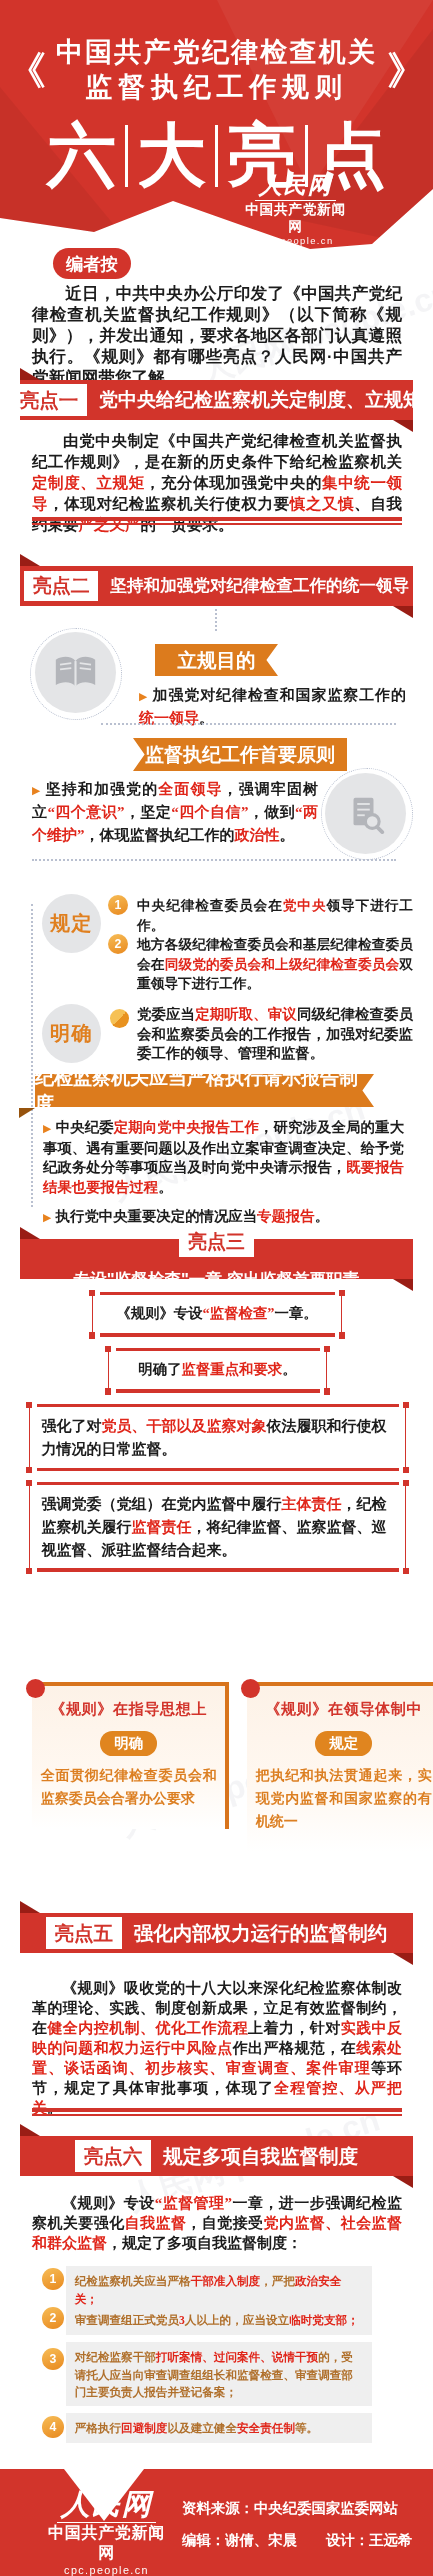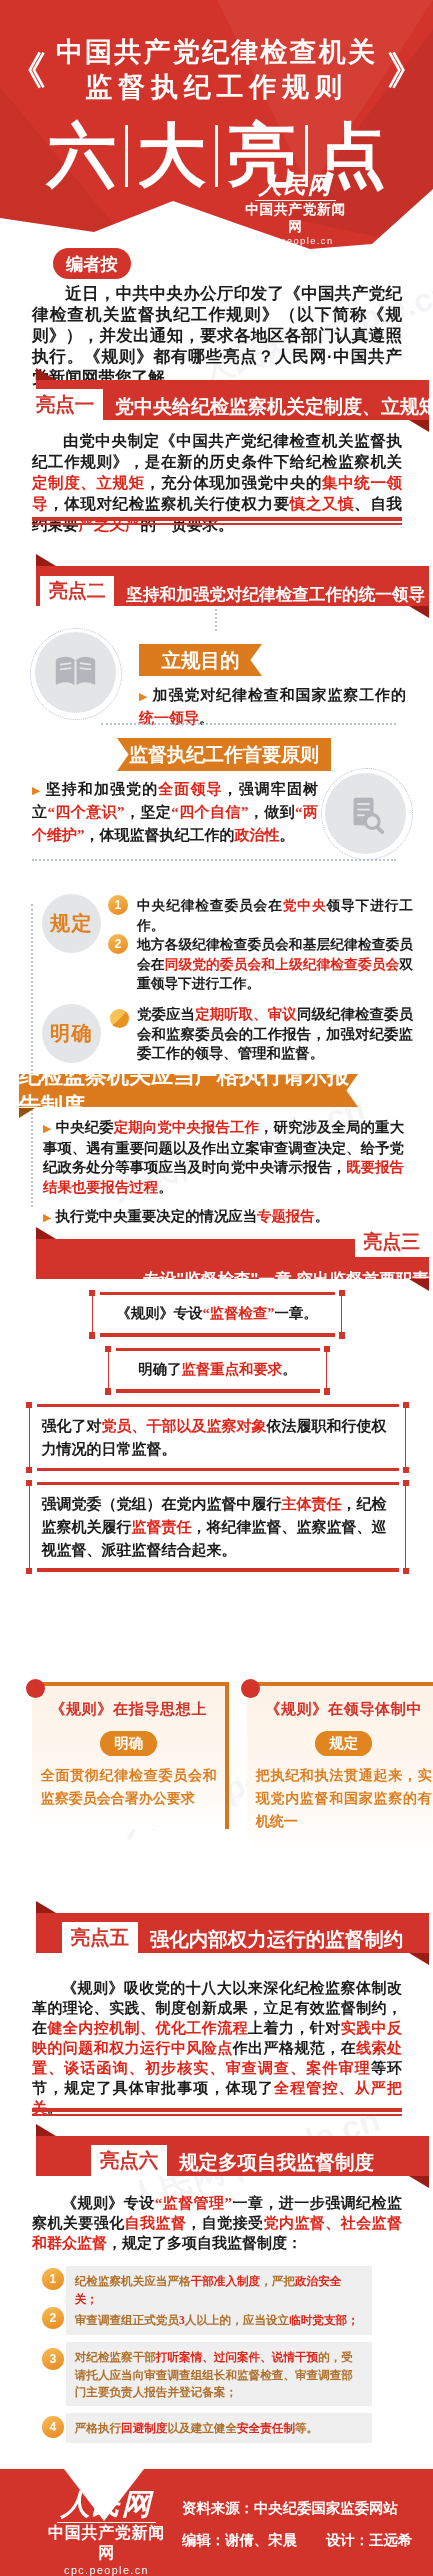--- a/index.html
+++ b/index.html
@@ -29,28 +29,28 @@
   .brand .site{font-size:13.7px;letter-spacing:0.7px;line-height:1.25;}
   .brand .url{font-size:9.4px;letter-spacing:1.4px;font-weight:normal;line-height:1.3;}
   
   .pill-badge{background:#d2342b;color:#fff;border-radius:16px;padding:3.6px 13px;font-size:17.3px;display:inline-block;}
   .para{font-size:16.6px;line-height:21px;text-align:justify;}
   .indent{text-indent:2em;}
   .c-red{color:#e0261a;font-family:Liberation Serif, serif;} .c-brown{color:#b0702c;}
   .divider .thick{height:3.6px;background:#d2342b;}
   .divider .thin{height:1.4px;background:#d2342b;margin-top:2.9px;}
   
-  .rib-red{background:#d2342b;display:flex;align-items:flex-end;justify-content:center;gap:12px;margin-left:16px;}
+  .rib-red{background:#d2342b;display:flex;align-items:center;justify-content:center;gap:12px;}
   .rib-red::before{content:"";position:absolute;top:-12.3px;left:0;border-bottom:12.3px solid #9a1d15;border-right:20px solid transparent;}
   .rib-red::after{content:"";position:absolute;bottom:-12.3px;right:0;border-top:12.3px solid #9a1d15;border-left:20px solid transparent;}
   .rlabel{background:#ffffff;color:#d2342b;padding:2.2px 8.7px;white-space:nowrap;}
   .rtitle{color:#ffffff;white-space:nowrap;}
   
   .orib-wrap{position:absolute;}
-  .orib{background:#dc7b1d;color:#fff;display:flex;align-items:center;justify-content:center;width:100%;height:100%;}
+  .orib{background:#dc7b1d;color:#fff;display:flex;align-items:center;justify-content:center;width:100%;height:100%;margin-left:16px;}
   .notch-r{clip-path:polygon(0 0,100% 0,calc(100% - 11.6px) 50%,100% 100%,0 100%);}
   .notch-l{clip-path:polygon(0 0,100% 0,100% 100%,0 100%,11.6px 50%);}
   .fold-bl::after{content:"";position:absolute;bottom:-10.8px;left:0;border-top:10.8px solid #96530d;border-right:16px solid transparent;}
   
   .gcircle{background:#e4e5e7;border-radius:50%;display:flex;align-items:center;justify-content:center;}
   .ring{border:1.4px dotted #b9c0d0;border-radius:50%;}
   .glabel{color:#e07f1e;font-size:20px;letter-spacing:1.4px;}
   .numc{background:linear-gradient(160deg,#f7bd57,#e8891f);border-radius:50%;color:#fff;
         display:flex;align-items:center;justify-content:center;width:20px;height:20px;font-size:12.3px;}
   .halfmoon{width:19px;height:19px;border-radius:50%;background:linear-gradient(135deg,#f6c155 50%,#e8921f 50%);}
@@ -196,21 +196,21 @@
   <div class="abs numc" style="left:108px;top:934px;">2</div>
   <div class="abs btext" style="left:137px;top:935px;width:276px;font-size:13.7px;line-height:19.5px;"><span>地方各级纪律检查委员会和基层纪律检查委员会在</span><span class="c-red">同级党的委员会和上级纪律检查委员会</span><span>双重领导下进行工作。</span></div>
 
   <div class="abs gcircle" style="left:42px;top:1004px;width:59px;height:59px;">
     <span class="glabel">明确</span>
   </div>
   <div class="abs halfmoon" style="left:110px;top:1009px;"></div>
   <div class="abs btext" style="left:137px;top:1005px;width:276px;font-size:14.4px;line-height:19.5px;"><span>党委应当</span><span class="c-red">定期听取、审议</span><span>同级纪律检查委员会和监察委员会的工作报告，加强对纪委监委工作的领导、管理和监督。</span></div>
 
   <div class="orib-wrap fold-bl" style="left:19px;top:1074px;width:339px;height:33px;">
-    <div class="orib notch-r" style="font-size:22px;">纪检监察机关应当严格执行请示报告制度</div>
+    <div class="orib notch-r" style="font-size:19px;">纪检监察机关应当严格执行请示报告制度</div>
   </div>
   <div class="abs btext" style="left:43px;top:1118px;width:361px;font-size:14.4px;line-height:19.5px;">
     <span class="tri">▶</span><span><span>中央纪委</span><span class="c-red">定期向党中央报告工作</span><span>，研究涉及全局的重大事项、遇有重要问题以及作出立案审查调查决定、给予党纪政务处分等事项应当及时向党中央请示报告，</span><span class="c-red">既要报告结果也要报告过程</span><span>。</span></span>
   </div>
   <div class="abs btext" style="left:43px;top:1207px;width:361px;font-size:14.4px;line-height:19.5px;">
     <span class="tri">▶</span><span><span>执行党中央重要决定的情况应当</span><span class="c-red">专题报告</span><span>。</span></span>
   </div>
 
   <div class="abs rib-red" style="left:20px;top:1239px;width:393px;height:40px;flex-direction:column;">
     <span class="rlabel" style="font-size:19px;">亮点三</span>

